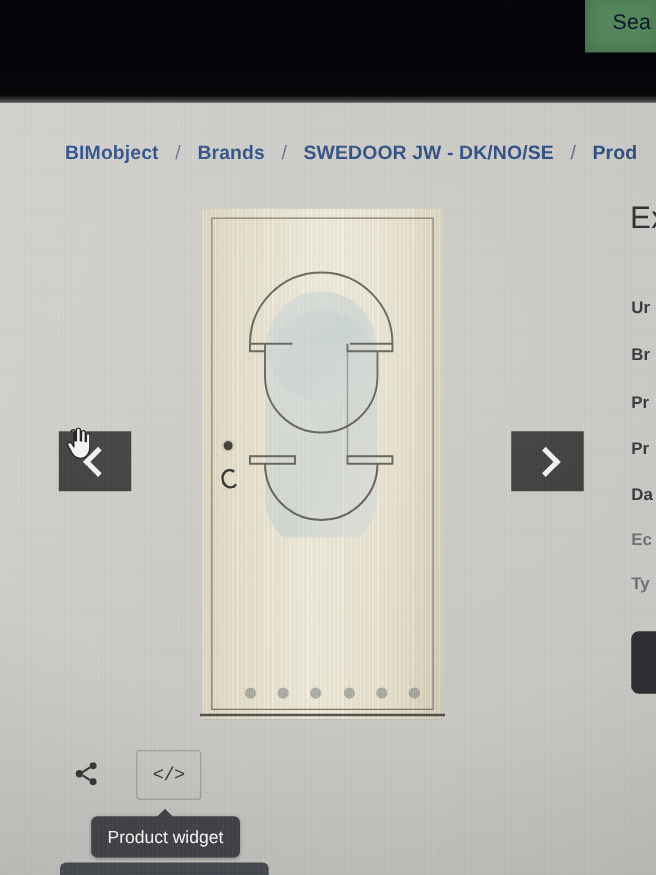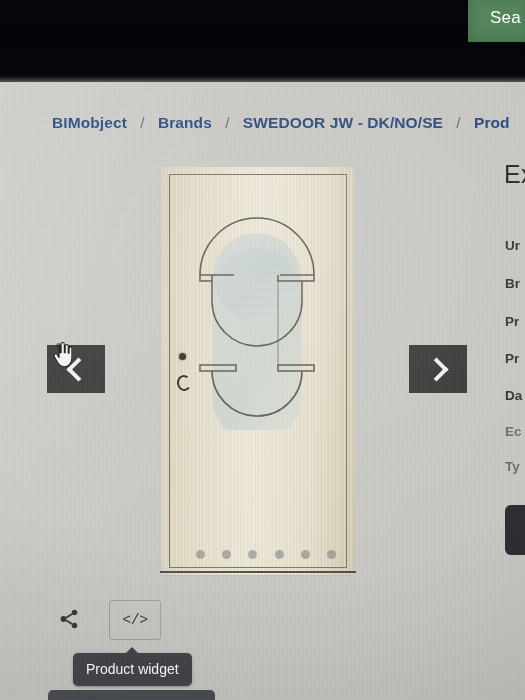--- a/index.html
+++ b/index.html
@@ -47,21 +47,21 @@
     width: 62px; height: 48px;
     background: #54855c;
     box-shadow: inset 0 0 14px rgba(0,0,0,.22);
     display: flex;
     align-items: center;
     justify-content: flex-start;
     padding-left: 22px;
     box-sizing: border-box;
   }
   .search-btn span {
-    color: #ffffff;
+    color: #0f172a;
     font-size: 17px;
     letter-spacing: .2px;
     white-space: nowrap;
   }
 
   
   .page {
     position: absolute;
     left: 0; top: 82px;
     width: 525px; height: 618px;

